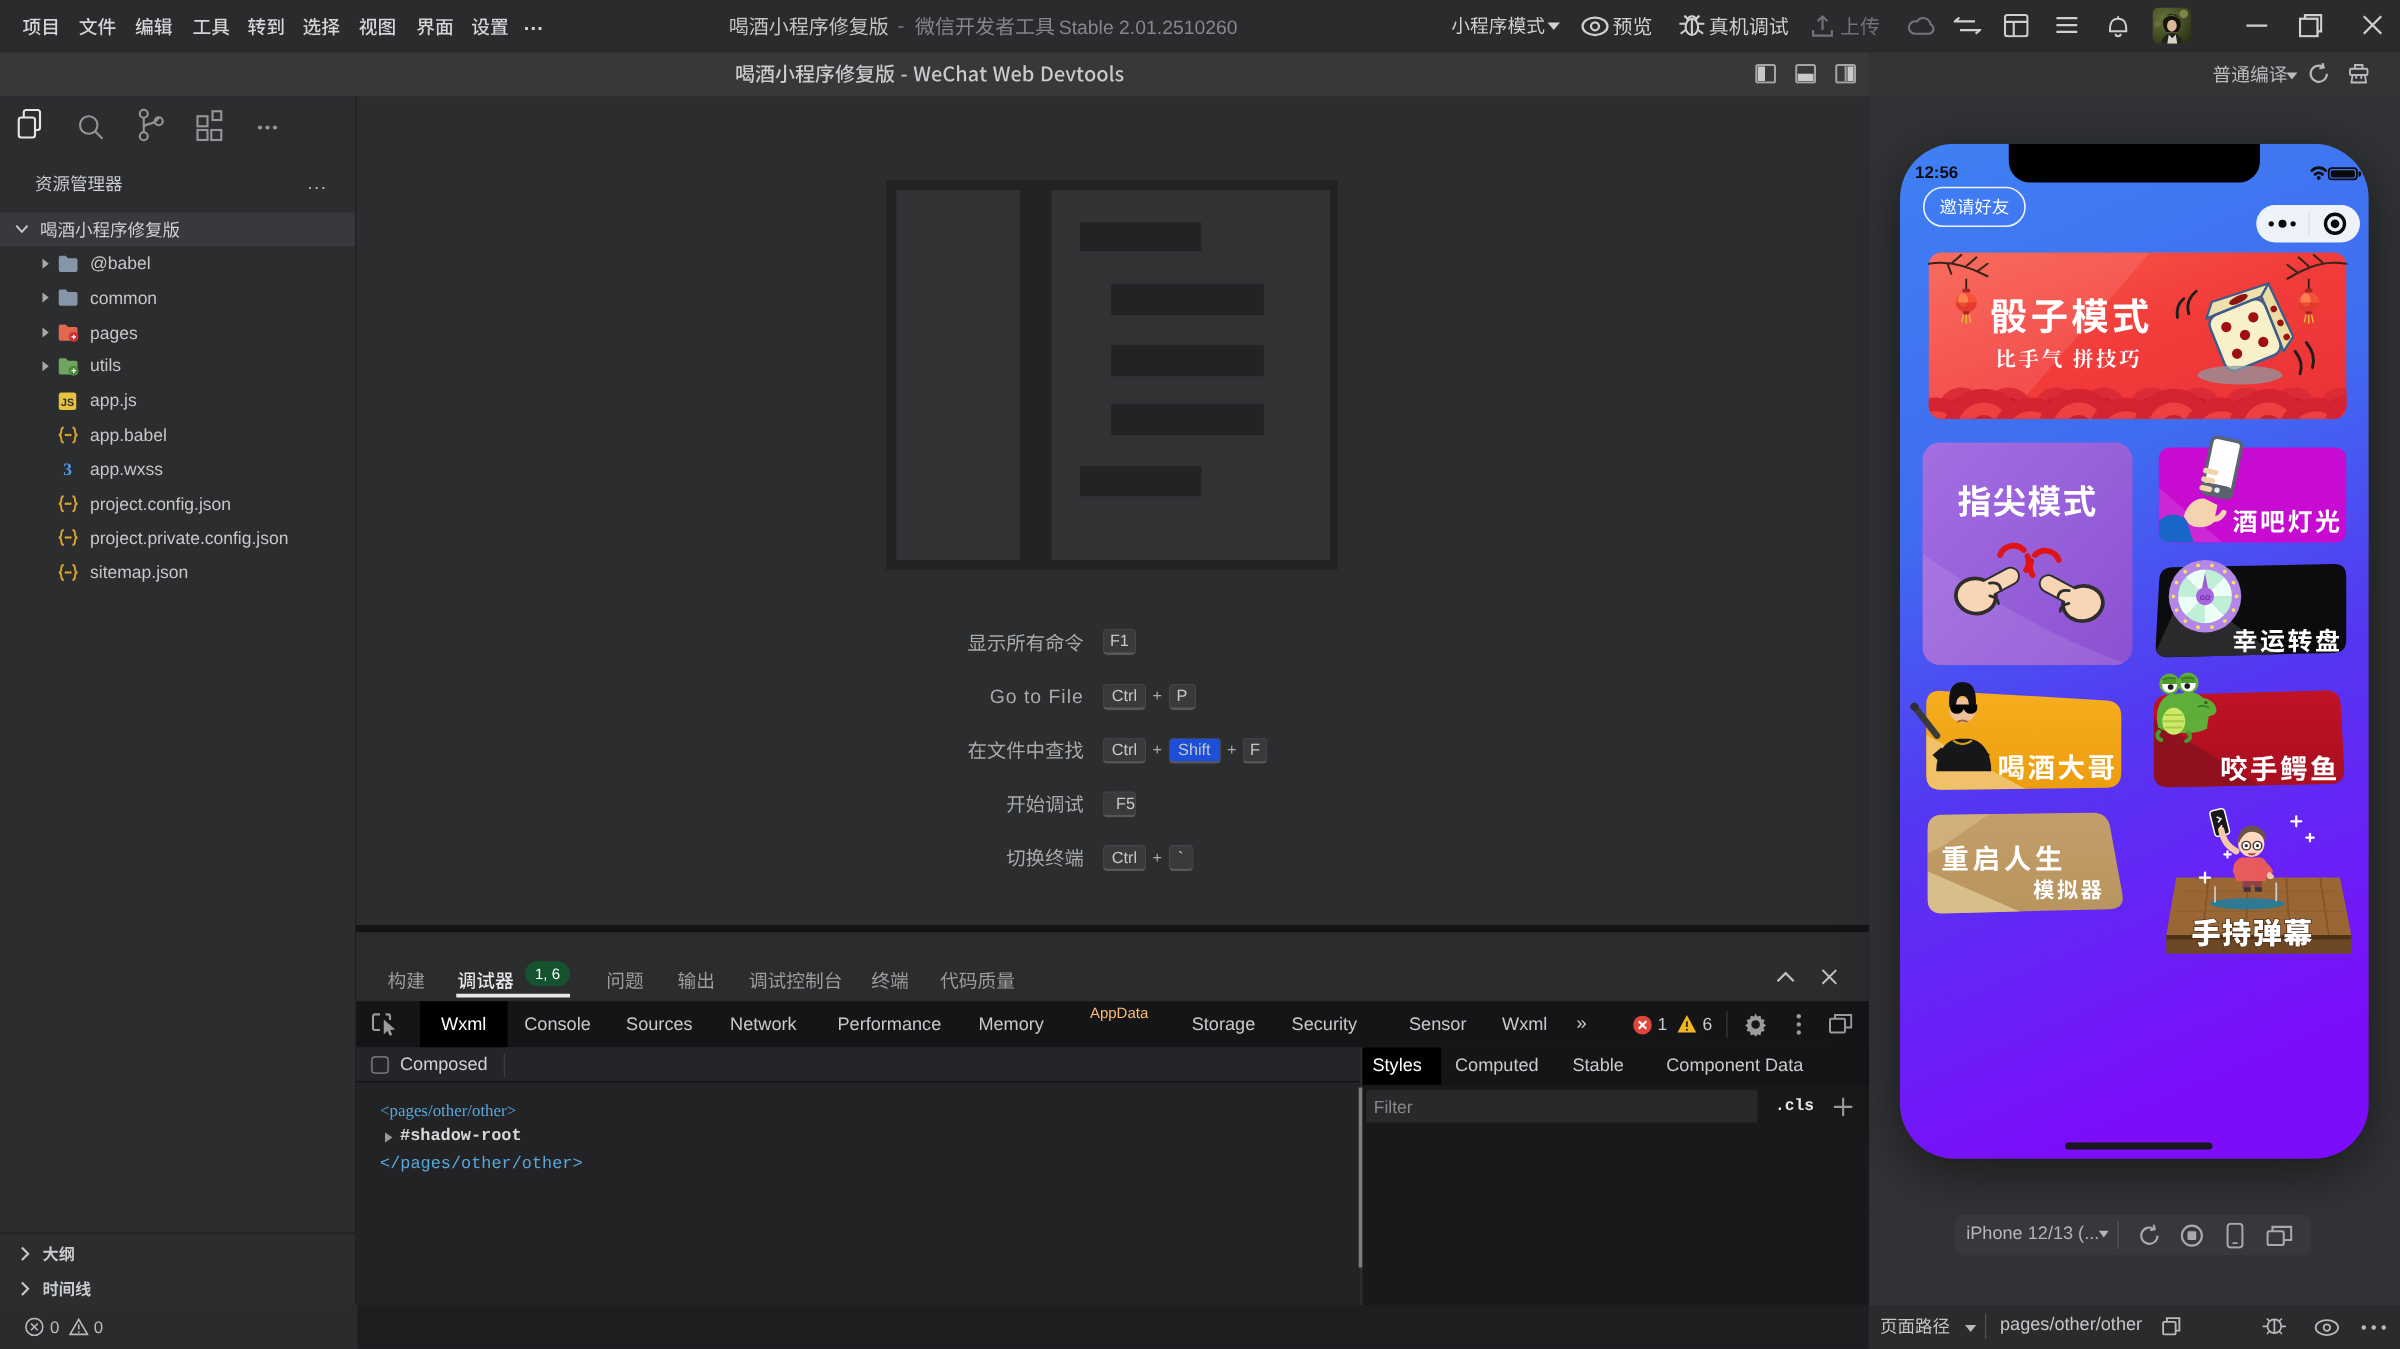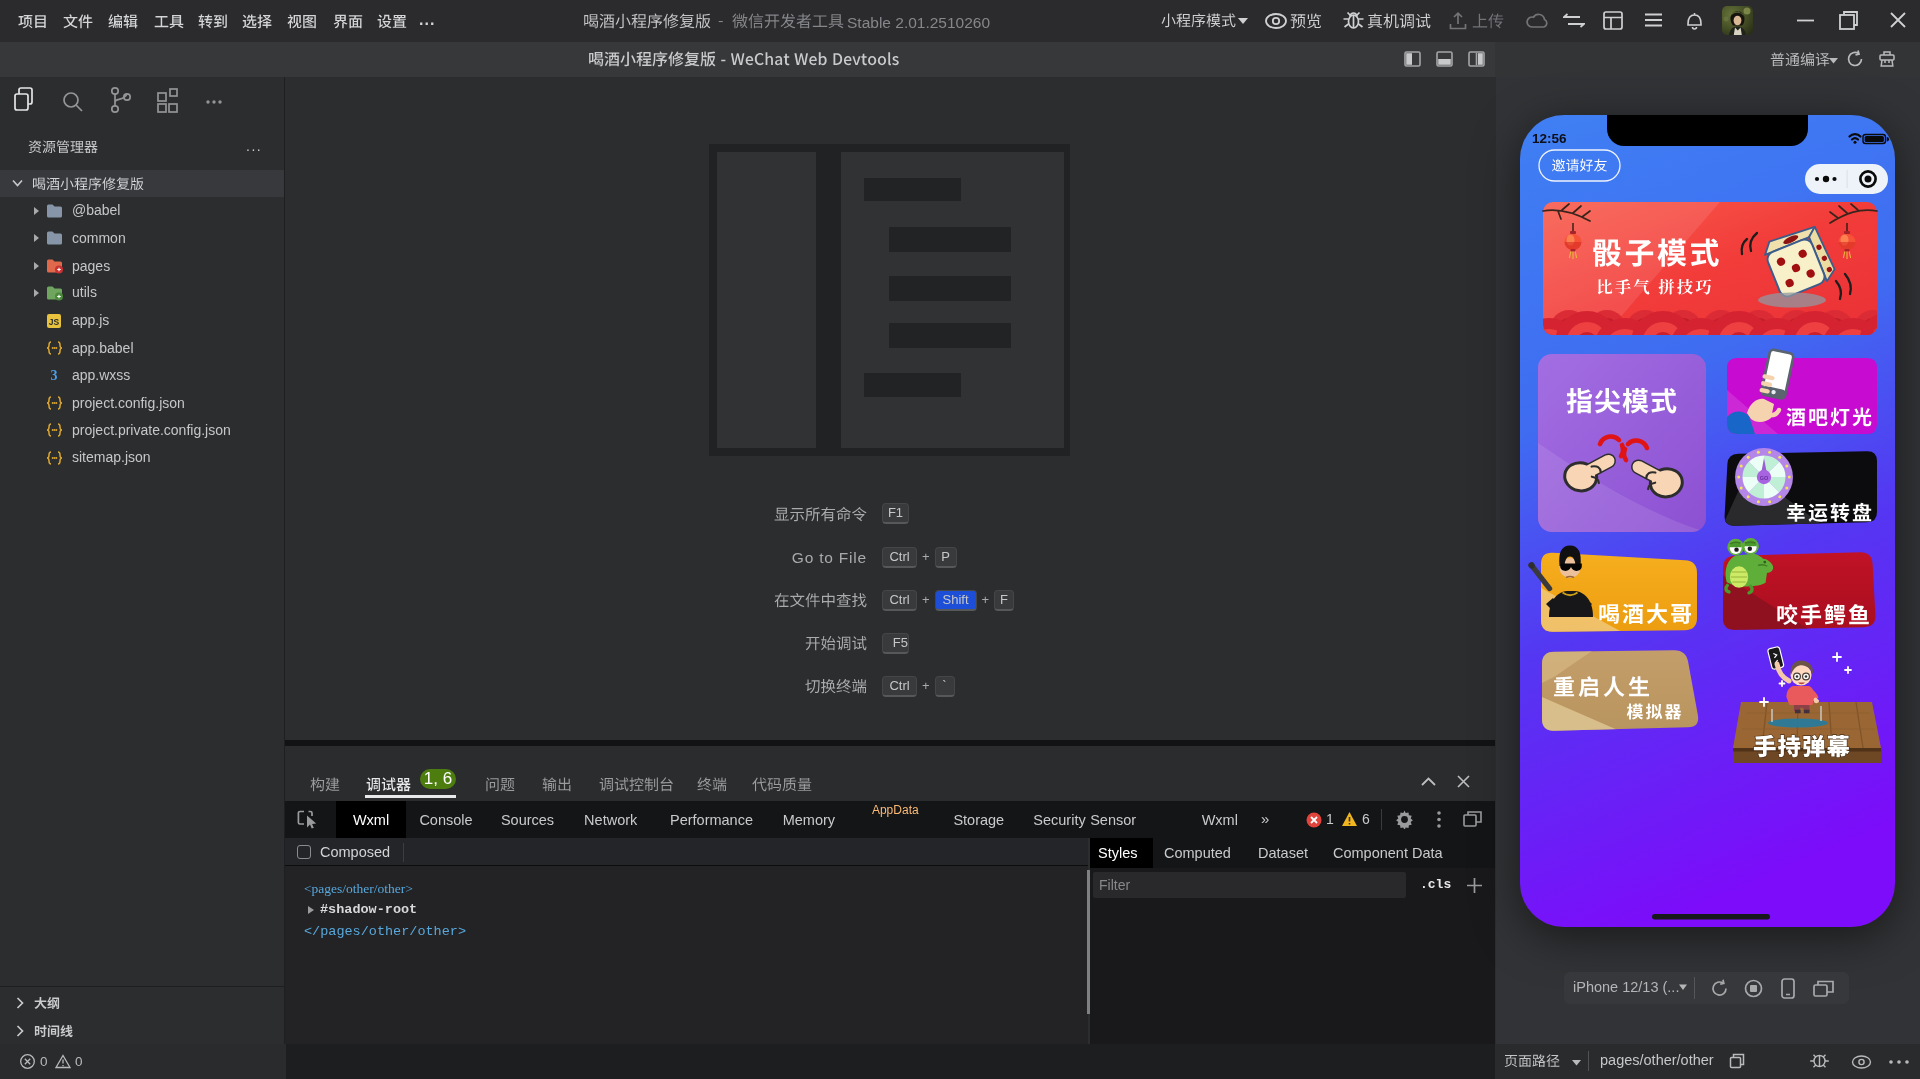--- a/index.html
+++ b/index.html
@@ -334,21 +334,21 @@
 <div class="a" style="left:922px;top:677.5px;color:#a9aaac;font-size:13px">+</div>
 <div class="a" style="left:934.5px;top:675.5px;width:20px;height:21px;background:#393a3c;border:1px solid #454648;border-bottom:2px solid #57585a;border-radius:4px;color:#c6c7c8;font-size:13px;line-height:17px;text-align:center">`</div>
 <div class="a" style="left:285px;top:740px;width:1210px;height:6px;background:#121314"></div>
 <div class="a" style="left:285px;top:746px;width:1210px;height:55px;background:#2b2c2e"></div>
 <svg style="position:absolute;left:310.0px;top:789.5px;overflow:visible" width="2" height="2">
     <path d="M7.7 -12.6C7.3 -10.6 6.4 -8.6 5.4 -7.3C5.6 -7.2 6.1 -6.8 6.3 -6.6C6.8 -7.3 7.3 -8.1 7.7 -9.1H12.9C12.7 -2.9 12.5 -0.6 12.1 -0.1C11.9 0.1 11.8 0.1 11.5 0.1C11.2 0.1 10.5 0.1 9.7 0C9.8 0.4 10 0.8 10 1.2C10.7 1.2 11.5 1.2 12 1.2C12.4 1.1 12.8 1 13.1 0.6C13.6 -0.2 13.8 -2.5 14.1 -9.6C14.1 -9.7 14.1 -10.1 14.1 -10.1H8.1C8.4 -10.8 8.7 -11.6 8.8 -12.4ZM9.5 -5.6C9.7 -5.1 10 -4.5 10.2 -3.9L7.6 -3.4C8.2 -4.6 8.9 -6.2 9.4 -7.8L8.3 -8.1C7.9 -6.3 7.1 -4.5 6.8 -4C6.6 -3.5 6.3 -3.1 6.1 -3.1C6.2 -2.8 6.4 -2.3 6.5 -2.1C6.7 -2.2 7.2 -2.4 10.5 -3C10.7 -2.6 10.8 -2.2 10.9 -1.9L11.8 -2.3C11.5 -3.2 10.9 -4.8 10.3 -5.9ZM3 -12.6V-9.7H0.8V-8.7H2.9C2.4 -6.6 1.5 -4.2 0.5 -3C0.7 -2.7 1 -2.2 1.1 -1.9C1.8 -2.9 2.5 -4.5 3 -6.2V1.2H4.1V-6.6C4.5 -5.8 5 -4.9 5.2 -4.4L5.9 -5.2C5.6 -5.7 4.5 -7.5 4.1 -7.9V-8.7H5.8V-9.7H4.1V-12.6Z M20.9 -11.3V-10.4H23.7V-9.3H19.9V-8.4H23.7V-7.2H20.8V-6.3H23.7V-5.2H20.7V-4.3H23.7V-3.1H20.1V-2.2H23.7V-0.7H24.8V-2.2H29.1V-3.1H24.8V-4.3H28.5V-5.2H24.8V-6.3H28.1V-8.4H29.2V-9.3H28.1V-11.3H24.8V-12.6H23.7V-11.3ZM24.8 -8.4H27.1V-7.2H24.8ZM24.8 -9.3V-10.4H27.1V-9.3ZM16.5 -5.9C16.5 -6.1 16.8 -6.3 17 -6.4H18.9C18.7 -5 18.4 -3.9 18 -2.9C17.6 -3.5 17.3 -4.2 17 -5.1L16.2 -4.8C16.5 -3.6 17 -2.7 17.5 -1.9C17 -0.9 16.3 -0.1 15.6 0.4C15.8 0.6 16.2 1 16.4 1.2C17.1 0.6 17.7 -0.1 18.3 -1.1C19.8 0.4 22 0.8 24.8 0.8H29C29.1 0.5 29.3 0 29.4 -0.2C28.7 -0.2 25.4 -0.2 24.8 -0.2C22.3 -0.2 20.2 -0.5 18.7 -2C19.4 -3.4 19.8 -5.1 20 -7.2L19.4 -7.4L19.2 -7.4H17.9C18.6 -8.5 19.4 -9.9 20.1 -11.4L19.4 -11.8L19 -11.7H16V-10.7H18.6C18 -9.3 17.2 -8.1 16.9 -7.7C16.6 -7.2 16.3 -6.9 16 -6.8C16.1 -6.6 16.4 -6.1 16.5 -5.9Z" fill="#9b9c9e"></path>
   </svg>
 <svg style="position:absolute;left:365.6px;top:789.5px;overflow:visible" width="2" height="2">
     <path d="M1.4 -11.5C2.2 -10.8 3.3 -9.8 3.7 -9.1L4.7 -10.1C4.2 -10.8 3.1 -11.7 2.3 -12.4ZM0.6 -8V-6.6H2.6V-1.8C2.6 -1 2 -0.3 1.7 -0C1.9 0.2 2.4 0.6 2.5 0.9C2.8 0.6 3.1 0.3 5.1 -1.3C4.9 -0.7 4.6 -0.1 4.2 0.5C4.5 0.6 5 1 5.2 1.3C6.7 -0.8 6.9 -4 6.9 -6.3V-10.8H12.7V-0.3C12.7 -0.1 12.6 -0 12.4 -0C12.2 -0 11.5 -0 10.8 -0.1C10.9 0.3 11.1 0.9 11.2 1.2C12.2 1.2 12.9 1.2 13.3 1C13.8 0.8 13.9 0.4 13.9 -0.3V-12H5.7V-6.3C5.7 -5 5.6 -3.4 5.3 -1.9C5.1 -2.2 5 -2.5 4.9 -2.8L3.9 -2V-8ZM9.2 -10.4V-9.3H7.8V-8.2H9.2V-6.9H7.4V-5.9H12.2V-6.9H10.3V-8.2H11.8V-9.3H10.3V-10.4ZM7.7 -4.8V-0.5H8.7V-1.2H11.7V-4.8ZM8.7 -3.8H10.7V-2.2H8.7Z M16.6 -11.5C17.4 -10.9 18.4 -9.9 18.9 -9.2L19.9 -10.2C19.4 -10.8 18.4 -11.8 17.6 -12.4ZM26.7 -11.9C27.3 -11.2 28 -10.3 28.2 -9.8L29.3 -10.4C29 -11 28.3 -11.9 27.7 -12.5ZM15.8 -8V-6.6H17.7V-1.6C17.7 -0.9 17.2 -0.5 16.9 -0.3C17.2 -0 17.5 0.6 17.6 0.9C17.9 0.6 18.3 0.3 20.9 -1.4C20.8 -1.7 20.6 -2.2 20.6 -2.6L19 -1.6V-8ZM25 -12.6 25 -9.6H20.2V-8.3H25.1C25.4 -2.5 26.1 1.2 27.9 1.2C28.5 1.2 29.2 0.6 29.6 -2.1C29.3 -2.2 28.7 -2.6 28.5 -2.9C28.4 -1.5 28.2 -0.7 28 -0.7C27.2 -0.7 26.7 -3.9 26.5 -8.3H29.4V-9.6H26.5C26.4 -10.6 26.4 -11.6 26.4 -12.6ZM20.4 -1 20.8 0.3C22.1 -0.1 23.7 -0.6 25.2 -1L25 -2.3L23.4 -1.8V-5H24.7V-6.3H20.7V-5H22.1V-1.5Z M33.1 -10.8H35.3V-9H33.1ZM39.5 -10.8H41.8V-9H39.5ZM39.1 -7.2C39.7 -7 40.4 -6.7 40.9 -6.4H37C37.3 -6.8 37.5 -7.3 37.8 -7.7L36.7 -7.9V-12H31.9V-7.8H36.3C36 -7.3 35.7 -6.9 35.4 -6.4H30.7V-5.1H34.1C33.1 -4.3 31.9 -3.6 30.4 -3C30.7 -2.8 31 -2.2 31.2 -1.9L31.9 -2.2V1.3H33.2V0.9H35.3V1.2H36.7V-3.4H34C34.8 -3.9 35.4 -4.5 36 -5.1H38.7C39.2 -4.5 39.9 -3.9 40.7 -3.4H38.2V1.3H39.5V0.9H41.8V1.2H43.2V-2.1L43.8 -1.9C44 -2.3 44.4 -2.8 44.7 -3.1C43.1 -3.5 41.5 -4.2 40.4 -5.1H44.3V-6.4H41.7L42.1 -6.8C41.7 -7.2 41 -7.5 40.3 -7.8H43.2V-12H38.2V-7.8H39.7ZM33.2 -0.4V-2.2H35.3V-0.4ZM39.5 -0.4V-2.2H41.8V-0.4Z" fill="#e8e9eb"></path>
   </svg>
-<div class="a" style="left:420px;top:769px;width:36px;height:20px;background:#4d7c0f;border-radius:10px;color:#fff;font-size:17px;line-height:20px;text-align:center">1, 6</div>
+<div class="a" style="left:420px;top:769px;width:36px;height:20px;background:#14532d;border-radius:10px;color:#fff;font-size:12px;line-height:20px;text-align:center">1, 6</div>
 <div class="a" style="left:365px;top:795px;width:91px;height:2.5px;background:#e8e9eb"></div>
 <svg style="position:absolute;left:484.5px;top:789.5px;overflow:visible" width="2" height="2">
     <path d="M1.4 -9.2V1.2H2.5V-9.2ZM1.6 -11.9C2.3 -11.1 3.3 -10 3.8 -9.3L4.6 -10C4.2 -10.6 3.1 -11.7 2.4 -12.4ZM5.3 -11.8V-10.7H12.5V-0.4C12.5 -0.1 12.4 -0 12.1 -0C11.9 -0 11 0 10.1 -0C10.2 0.3 10.4 0.8 10.5 1.1C11.7 1.1 12.5 1.1 13 0.9C13.4 0.7 13.6 0.4 13.6 -0.4V-11.8ZM4.8 -8V-1.5H5.9V-2.5H10.1V-8ZM5.9 -7H9V-3.5H5.9Z M17.6 -9.2H20.7V-8.1H17.6ZM17.6 -11.1H20.7V-10H17.6ZM16.6 -12V-7.3H21.8V-12ZM25.4 -7.9C25.3 -4.1 25 -2.1 21.9 -1.2C22.1 -1 22.3 -0.6 22.4 -0.4C25.8 -1.5 26.3 -3.7 26.4 -7.9ZM25.9 -2.8C26.9 -2.1 28 -1.1 28.6 -0.5L29.3 -1.2C28.7 -1.8 27.5 -2.7 26.6 -3.4ZM16.9 -4.5C16.8 -2.4 16.5 -0.6 15.5 0.6C15.7 0.7 16.2 1 16.3 1.2C16.9 0.4 17.2 -0.4 17.5 -1.5C18.8 0.5 21 0.9 24.2 0.9H29C29.1 0.6 29.3 0.1 29.4 -0.1C28.6 -0.1 24.9 -0.1 24.2 -0.1C22.4 -0.1 20.9 -0.2 19.8 -0.6V-2.8H22.2V-3.7H19.8V-5.3H22.5V-6.1H15.7V-5.3H18.8V-1.2C18.3 -1.6 18 -2 17.7 -2.6C17.7 -3.2 17.8 -3.8 17.8 -4.5ZM23.1 -9.5V-3.2H24V-8.7H27.6V-3.3H28.6V-9.5H25.8C26 -10 26.2 -10.5 26.4 -11H29.3V-11.9H22.5V-11H25.2C25.1 -10.5 24.9 -10 24.8 -9.5Z" fill="#9b9c9e"></path>
   </svg>
 <svg style="position:absolute;left:541.8px;top:789.5px;overflow:visible" width="2" height="2">
     <path d="M11 -6.7V-1.3H11.9V-6.7ZM12.9 -7.3V-0.1C12.9 0.1 12.9 0.1 12.7 0.1C12.5 0.1 11.9 0.1 11.2 0.1C11.4 0.4 11.5 0.8 11.5 1.1C12.4 1.1 13 1.1 13.3 0.9C13.7 0.7 13.8 0.5 13.8 -0.1V-7.3ZM1.1 -5C1.2 -5.1 1.6 -5.2 2.1 -5.2H3.3V-3.1C2.3 -2.9 1.3 -2.6 0.6 -2.5L0.9 -1.4L3.3 -2.1V1.2H4.3V-2.3L5.5 -2.6L5.4 -3.6L4.3 -3.3V-5.2H5.5V-6.2H4.3V-8.5H3.3V-6.2H2C2.4 -7.2 2.7 -8.5 3 -9.8H5.5V-10.8H3.3C3.4 -11.3 3.5 -11.9 3.5 -12.4L2.5 -12.6C2.4 -12 2.4 -11.4 2.2 -10.8H0.7V-9.8H2.1C1.8 -8.5 1.5 -7.5 1.4 -7.1C1.2 -6.5 1 -6 0.7 -5.9C0.8 -5.6 1 -5.2 1.1 -5ZM9.9 -12.6C8.9 -11.1 7 -9.6 5.2 -8.7C5.5 -8.5 5.8 -8.2 6 -7.9C6.4 -8.1 6.8 -8.4 7.2 -8.6V-8H12.7V-8.7C13.1 -8.5 13.5 -8.3 13.9 -8.1C14 -8.4 14.3 -8.7 14.6 -8.9C13 -9.6 11.6 -10.5 10.5 -11.7L10.8 -12.2ZM7.6 -8.9C8.4 -9.5 9.2 -10.2 9.9 -11C10.7 -10.2 11.5 -9.5 12.4 -8.9ZM9.2 -6.1V-4.9H7.2V-6.1ZM6.2 -7V1.1H7.2V-1.9H9.2V0C9.2 0.1 9.2 0.2 9.1 0.2C8.9 0.2 8.5 0.2 8.1 0.2C8.2 0.4 8.3 0.9 8.3 1.1C9 1.1 9.4 1.1 9.8 0.9C10.1 0.8 10.2 0.5 10.2 0V-7ZM7.2 -4H9.2V-2.8H7.2Z M16.6 -5.1V0.3H27.2V1.2H28.4V-5.1H27.2V-0.8H23.1V-6.1H27.8V-11.2H26.6V-7.2H23.1V-12.6H21.9V-7.2H18.4V-11.2H17.2V-6.1H21.9V-0.8H17.8V-5.1Z" fill="#9b9c9e"></path>
   </svg>
 <svg style="position:absolute;left:599.0px;top:789.5px;overflow:visible" width="2" height="2">
     <path d="M1.6 -11.6C2.4 -10.9 3.4 -9.9 3.8 -9.2L4.6 -10C4.2 -10.7 3.1 -11.6 2.3 -12.3ZM0.6 -7.9V-6.8H2.8V-1.6C2.8 -0.8 2.2 -0.2 1.9 0C2.1 0.2 2.5 0.6 2.6 0.8C2.8 0.5 3.2 0.2 5.2 -1.4C5 -0.7 4.7 0 4.2 0.6C4.5 0.7 4.9 1 5.1 1.2C6.5 -0.9 6.8 -4 6.8 -6.3V-10.9H12.8V-0.2C12.8 0.1 12.8 0.1 12.5 0.1C12.3 0.1 11.6 0.1 10.8 0.1C11 0.4 11.2 0.9 11.2 1.2C12.3 1.2 12.9 1.1 13.3 1C13.7 0.8 13.9 0.4 13.9 -0.1V-11.9H5.7V-6.3C5.7 -4.9 5.7 -3.2 5.3 -1.7C5.2 -1.9 5 -2.2 5 -2.5L3.9 -1.6V-7.9ZM9.3 -10.5V-9.2H7.7V-8.3H9.3V-6.8H7.3V-6H12.3V-6.8H10.2V-8.3H11.9V-9.2H10.2V-10.5ZM7.7 -4.7V-0.5H8.5V-1.2H11.7V-4.7ZM8.5 -3.9H10.8V-2.1H8.5Z M16.8 -11.6C17.6 -11 18.5 -10 19 -9.4L19.8 -10.2C19.3 -10.8 18.3 -11.7 17.6 -12.3ZM26.7 -11.9C27.3 -11.3 28 -10.4 28.3 -9.8L29.1 -10.3C28.8 -10.9 28.1 -11.8 27.4 -12.4ZM15.8 -7.9V-6.8H17.8V-1.4C17.8 -0.8 17.4 -0.3 17.1 -0.2C17.3 0.1 17.6 0.5 17.7 0.8C17.9 0.5 18.3 0.3 20.9 -1.5C20.8 -1.7 20.6 -2.1 20.6 -2.4L18.9 -1.3V-7.9ZM25.1 -12.5 25.2 -9.5H20.2V-8.4H25.2C25.5 -2.7 26.2 1.1 28 1.2C28.6 1.2 29.2 0.5 29.5 -2C29.3 -2.1 28.8 -2.4 28.6 -2.6C28.5 -1.2 28.3 -0.3 28.1 -0.3C27.1 -0.4 26.5 -3.8 26.3 -8.4H29.4V-9.5H26.3C26.2 -10.5 26.2 -11.5 26.2 -12.5ZM20.4 -0.9 20.7 0.1C22 -0.2 23.6 -0.7 25.2 -1.2L25 -2.2L23.3 -1.7V-5.2H24.7V-6.2H20.7V-5.2H22.2V-1.4Z M40.4 -8.3C41.4 -7.4 42.6 -6.2 43.3 -5.5L44 -6.3C43.3 -6.9 42.1 -8.1 41.1 -8.9ZM38.4 -8.9C37.7 -7.9 36.6 -6.9 35.5 -6.2C35.8 -6 36.1 -5.6 36.3 -5.4C37.3 -6.1 38.6 -7.4 39.4 -8.5ZM32.5 -12.6V-9.7H30.6V-8.6H32.5V-5C31.7 -4.8 31 -4.6 30.5 -4.4L30.7 -3.3L32.5 -3.9V-0.2C32.5 -0 32.4 0 32.2 0C32 0 31.4 0 30.8 0C30.9 0.3 31.1 0.8 31.1 1.1C32.1 1.1 32.7 1 33 0.9C33.4 0.7 33.5 0.4 33.5 -0.2V-4.3L35.1 -4.9L35 -5.9L33.5 -5.4V-8.6H35.1V-9.7H33.5V-12.6ZM35 -0.3V0.7H44.5V-0.3H40.3V-4.1H43.4V-5.1H36.2V-4.1H39.2V-0.3ZM38.8 -12.3C39 -11.9 39.3 -11.3 39.5 -10.8H35.5V-8.2H36.5V-9.8H43.2V-8.3H44.3V-10.8H40.7C40.5 -11.3 40.2 -12 39.9 -12.6Z M55.1 -11.2V-2.9H56.2V-11.2ZM57.8 -12.4V-0.3C57.8 -0.1 57.7 -0 57.5 -0C57.2 -0 56.4 -0 55.5 -0C55.6 0.3 55.8 0.8 55.9 1.1C57 1.1 57.8 1.1 58.3 0.9C58.7 0.7 58.9 0.4 58.9 -0.4V-12.4ZM47.1 -12.2C46.8 -10.8 46.3 -9.3 45.6 -8.3C45.9 -8.2 46.4 -8 46.6 -7.9C46.9 -8.3 47.1 -8.8 47.4 -9.4H49.3V-7.8H45.7V-6.8H49.3V-5.3H46.4V-0H47.4V-4.2H49.3V1.2H50.4V-4.2H52.5V-1.2C52.5 -1 52.5 -1 52.3 -1C52.1 -0.9 51.6 -0.9 51 -1C51.1 -0.7 51.3 -0.3 51.3 0C52.1 0 52.7 0 53.1 -0.2C53.4 -0.3 53.5 -0.6 53.5 -1.1V-5.3H50.4V-6.8H54.1V-7.8H50.4V-9.4H53.5V-10.4H50.4V-12.5H49.3V-10.4H47.7C47.9 -10.9 48.1 -11.5 48.2 -12Z M62.7 -5.1V1.2H63.8V0.4H71.1V1.2H72.3V-5.1ZM63.8 -0.7V-4H71.1V-0.7ZM61.9 -6.4C62.5 -6.6 63.4 -6.6 72 -7.1C72.4 -6.6 72.7 -6.2 72.9 -5.8L73.9 -6.5C73.1 -7.8 71.3 -9.6 69.9 -10.9L69 -10.3C69.7 -9.7 70.5 -8.9 71.2 -8.1L63.5 -7.7C64.8 -9 66.2 -10.5 67.3 -12.2L66.2 -12.7C65 -10.8 63.3 -8.9 62.7 -8.4C62.2 -7.9 61.9 -7.6 61.5 -7.5C61.6 -7.2 61.8 -6.6 61.9 -6.4Z" fill="#9b9c9e"></path>
   </svg>
@@ -372,21 +372,21 @@
 <div class="a" style="left:336px;top:801px;width:70px;height:37px;background:#000"></div>
 <div class="a" style="left:311px;top:812px;width:120px;text-align:center;font-size:14.5px;color:#fff">Wxml</div>
 <div class="a" style="left:386px;top:812px;width:120px;text-align:center;font-size:14.5px;color:#c9cacc">Console</div>
 <div class="a" style="left:467.5px;top:812px;width:120px;text-align:center;font-size:14.5px;color:#c9cacc">Sources</div>
 <div class="a" style="left:550.7px;top:812px;width:120px;text-align:center;font-size:14.5px;color:#c9cacc">Network</div>
 <div class="a" style="left:651.5px;top:812px;width:120px;text-align:center;font-size:14.5px;color:#c9cacc">Performance</div>
 <div class="a" style="left:748.9px;top:812px;width:120px;text-align:center;font-size:14.5px;color:#c9cacc">Memory</div>
 <div class="a" style="left:835.3px;top:803px;width:120px;text-align:center;font-size:12px;color:#fdba74">AppData</div>
 <div class="a" style="left:918.8px;top:812px;width:120px;text-align:center;font-size:14.5px;color:#c9cacc">Storage</div>
 <div class="a" style="left:999.5px;top:812px;width:120px;text-align:center;font-size:14.5px;color:#c9cacc">Security</div>
-<div class="a" style="left:1090.2px;top:812px;width:120px;text-align:left;font-size:14.5px;color:#c9cacc">Sensor</div>
+<div class="a" style="left:1090.2px;top:812px;width:120px;text-align:center;font-size:14.5px;color:#c9cacc">Sensor</div>
 <div class="a" style="left:1159.8px;top:812px;width:120px;text-align:center;font-size:14.5px;color:#c9cacc">Wxml</div>
 <div class="a" style="left:1261px;top:810px;color:#c9cacc;font-size:15px">»</div>
 <svg class="a" style="left:1306px;top:812px" width="16" height="16">
     <circle cx="8" cy="8" r="7.5" fill="#e0443a"></circle>
 <path d="M5 5 L11 11 M11 5 L5 11" stroke="#fff" stroke-width="1.8"></path>
   </svg>
 <div class="a" style="left:1326px;top:811px;font-size:14px;color:#c9cacc">1</div>
 <svg class="a" style="left:1341px;top:811px" width="17" height="16">
     <path d="M8.5 1 L16 15 H1 Z" fill="#f2b71e"></path>
 <path d="M8.5 6 V10.5 M8.5 12 V13.5" stroke="#333" stroke-width="1.6"></path>
@@ -420,21 +420,21 @@
     <path d="M1 1 L7 5 L1 9 Z" fill="#9a9b9d"></path>
   </svg>
 <div class="a" style="left:320px;top:902px;font-family:'Liberation Mono',monospace;font-size:13.5px;font-weight:bold;color:#d7d8da">#shadow-root</div>
 <div class="a" style="left:304px;top:924px;font-family:'Liberation Mono',monospace;font-size:13.5px;color:#58a8dc">&lt;/pages/other/other&gt;</div>
 <div class="a" style="left:1086.5px;top:870px;width:3.5px;height:144px;background:#7e8082"></div>
 <div class="a" style="left:1090px;top:838px;width:405px;height:206px;background:#19191b"></div>
 <div class="a" style="left:1090px;top:838px;width:405px;height:30px;background:#141517"></div>
 <div class="a" style="left:1090px;top:838px;width:63px;height:30px;background:#000"></div>
 <div class="a" style="left:1098px;top:845px;font-size:14.5px;color:#fff">Styles</div>
 <div class="a" style="left:1164px;top:845px;font-size:14.5px;color:#c9cacc">Computed</div>
-<div class="a" style="left:1258px;top:845px;font-size:14.5px;color:#c9cacc">Dataset</div>
+<div class="a" style="left:1258px;top:845px;font-size:14.5px;color:#c9cacc">Stable</div>
 <div class="a" style="left:1333px;top:845px;font-size:14.5px;color:#c9cacc">Component Data</div>
 <div class="a" style="left:1093px;top:872px;width:313px;height:26px;background:#29292c;border-radius:2px"></div>
 <div class="a" style="left:1099px;top:877px;font-size:14px;color:#87888a">Filter</div>
 <div class="a" style="left:1420px;top:877px;font-family:'Liberation Mono',monospace;font-size:13px;font-weight:bold;color:#e8e9eb">.cls</div>
 <svg class="a" style="left:1467px;top:878px" width="15" height="15">
     <path d="M7.5 0 V15 M0 7.5 H15" stroke="#9a9b9d" stroke-width="1.7"></path>
   </svg>
 <div class="a" style="left:0;top:1044px;width:1920px;height:35px;background:#2a2b2d"></div>
 <div class="a" style="left:286px;top:1044px;width:1209px;height:35px;background:#1d1e20"></div>
 <svg class="a" style="left:20px;top:1054px" width="15" height="15" viewBox="0 0 15 15">

